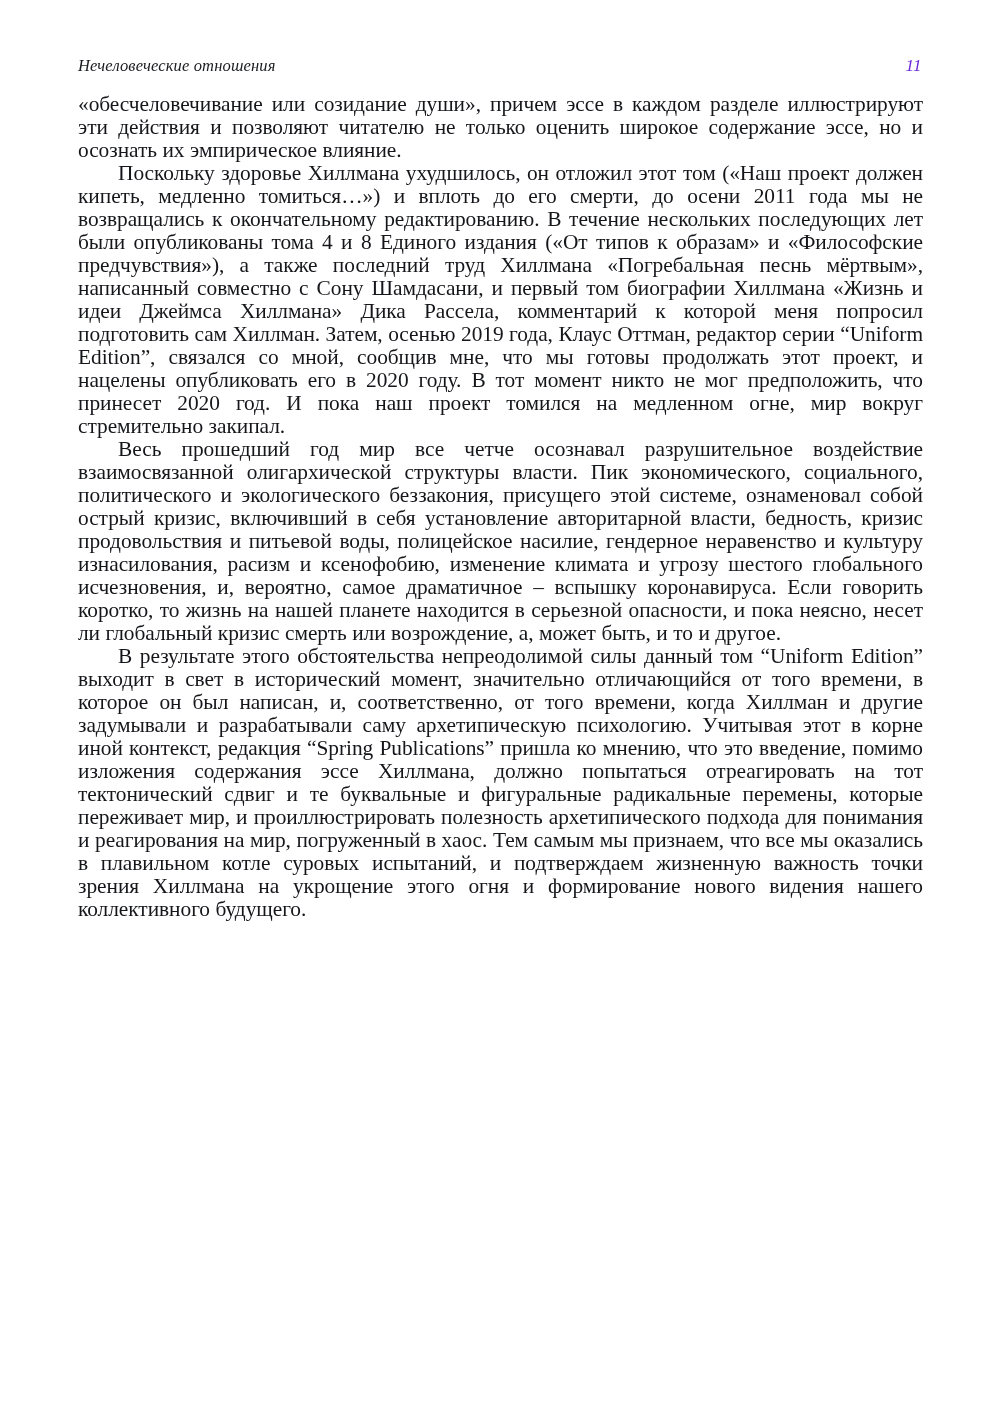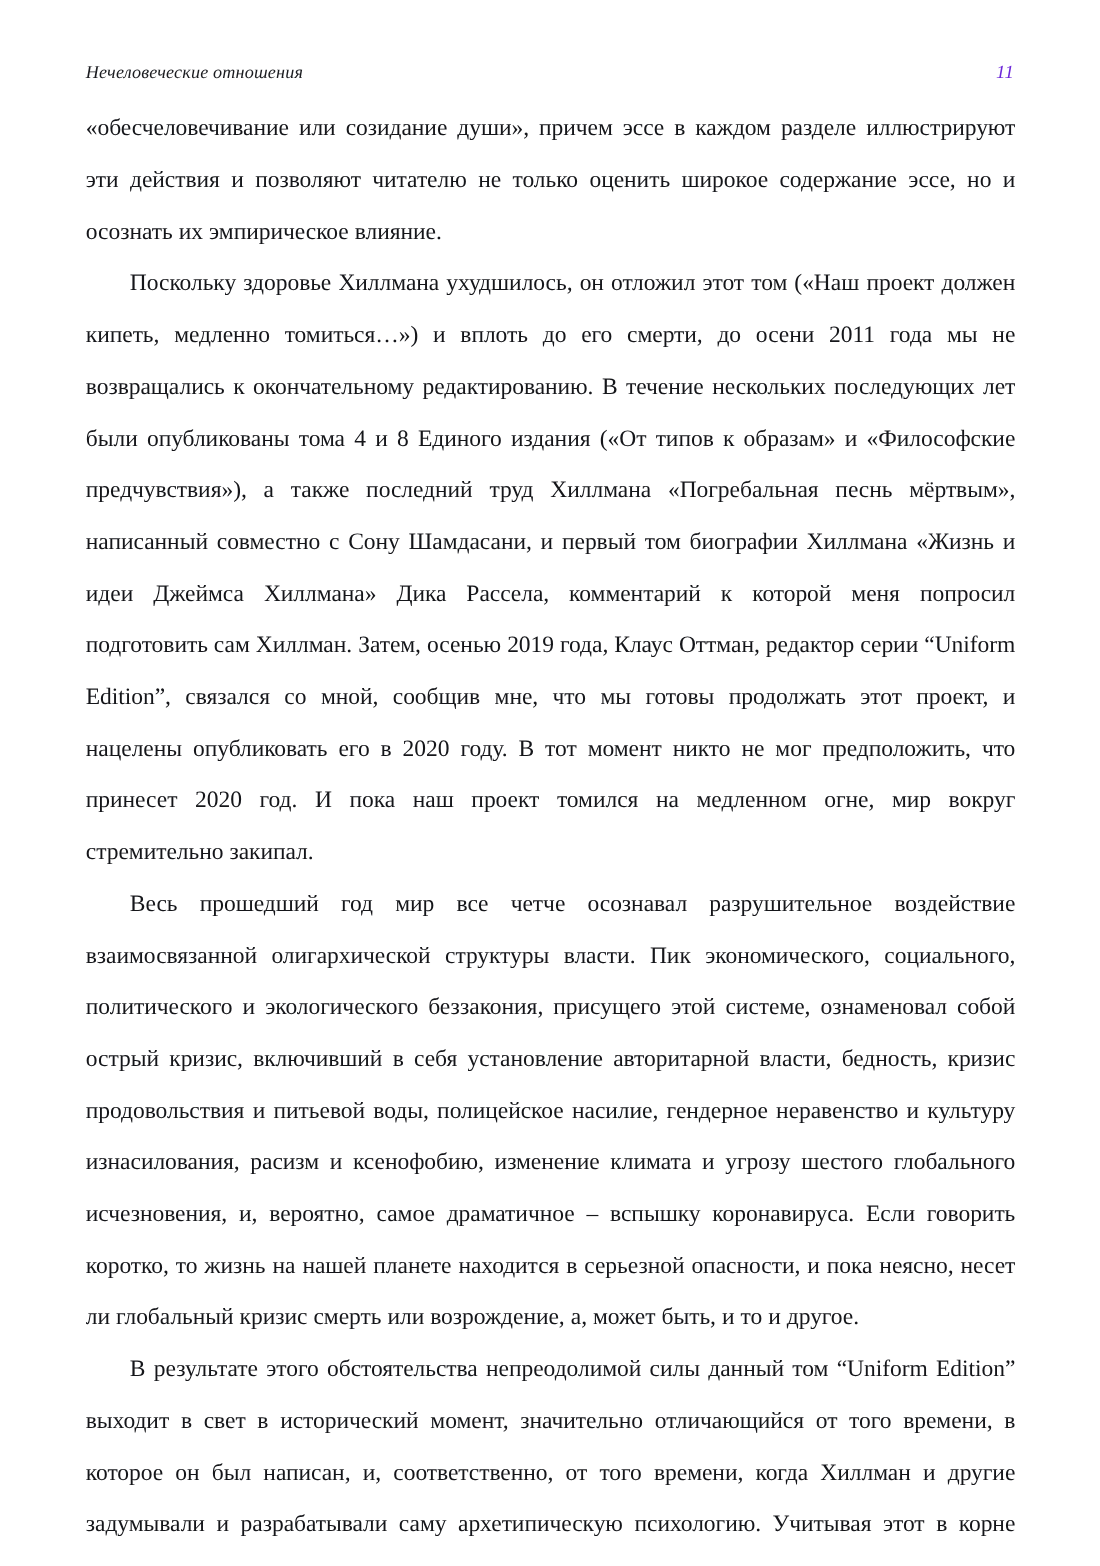--- a/index.html
+++ b/index.html
@@ -50,21 +50,21 @@
   .text-block {
     position: absolute;
     top: 93px;
     left: 78px;
     width: 845px;
   }
 
   p.para {
     margin: 0;
     font-size: 21.4px;
-    line-height: 47px;
+    line-height: 23px;
     text-align: justify;
     text-justify: inter-word;
     hyphens: manual;
     -webkit-hyphens: manual;
     letter-spacing: -0.05px;
     word-spacing: 0.2px;
     color: #15161a;
   }
 
   p.para.indent {

